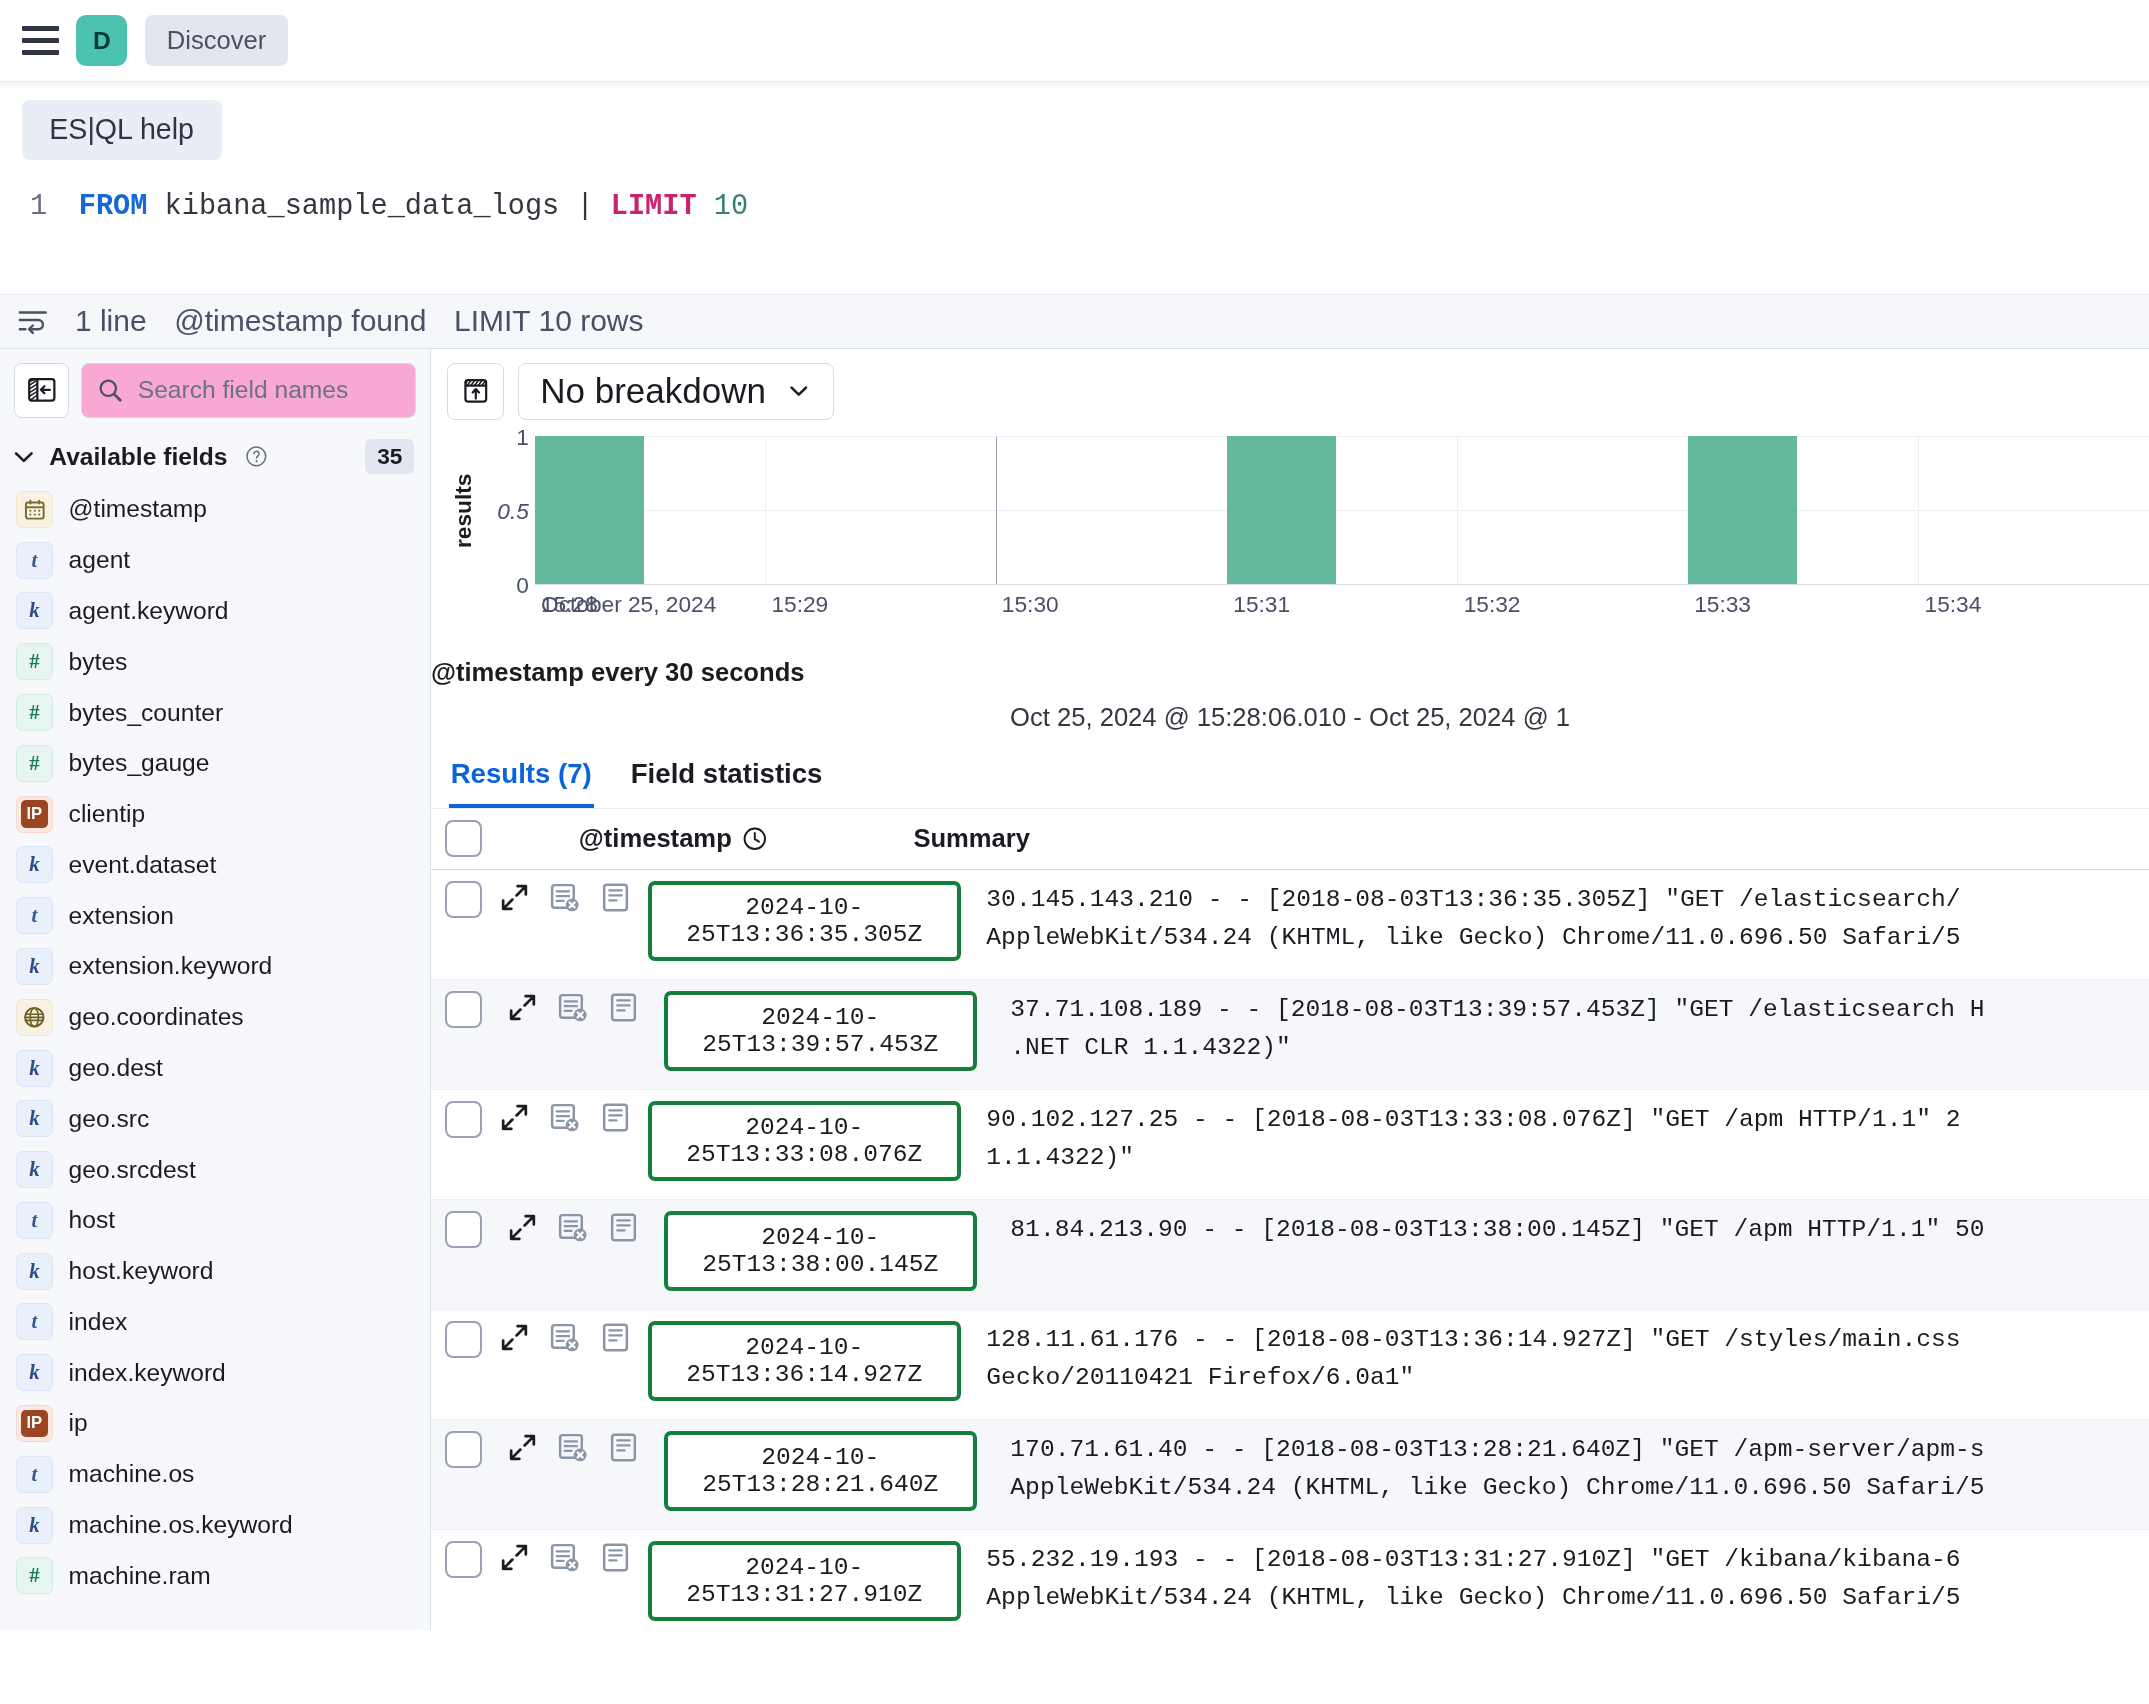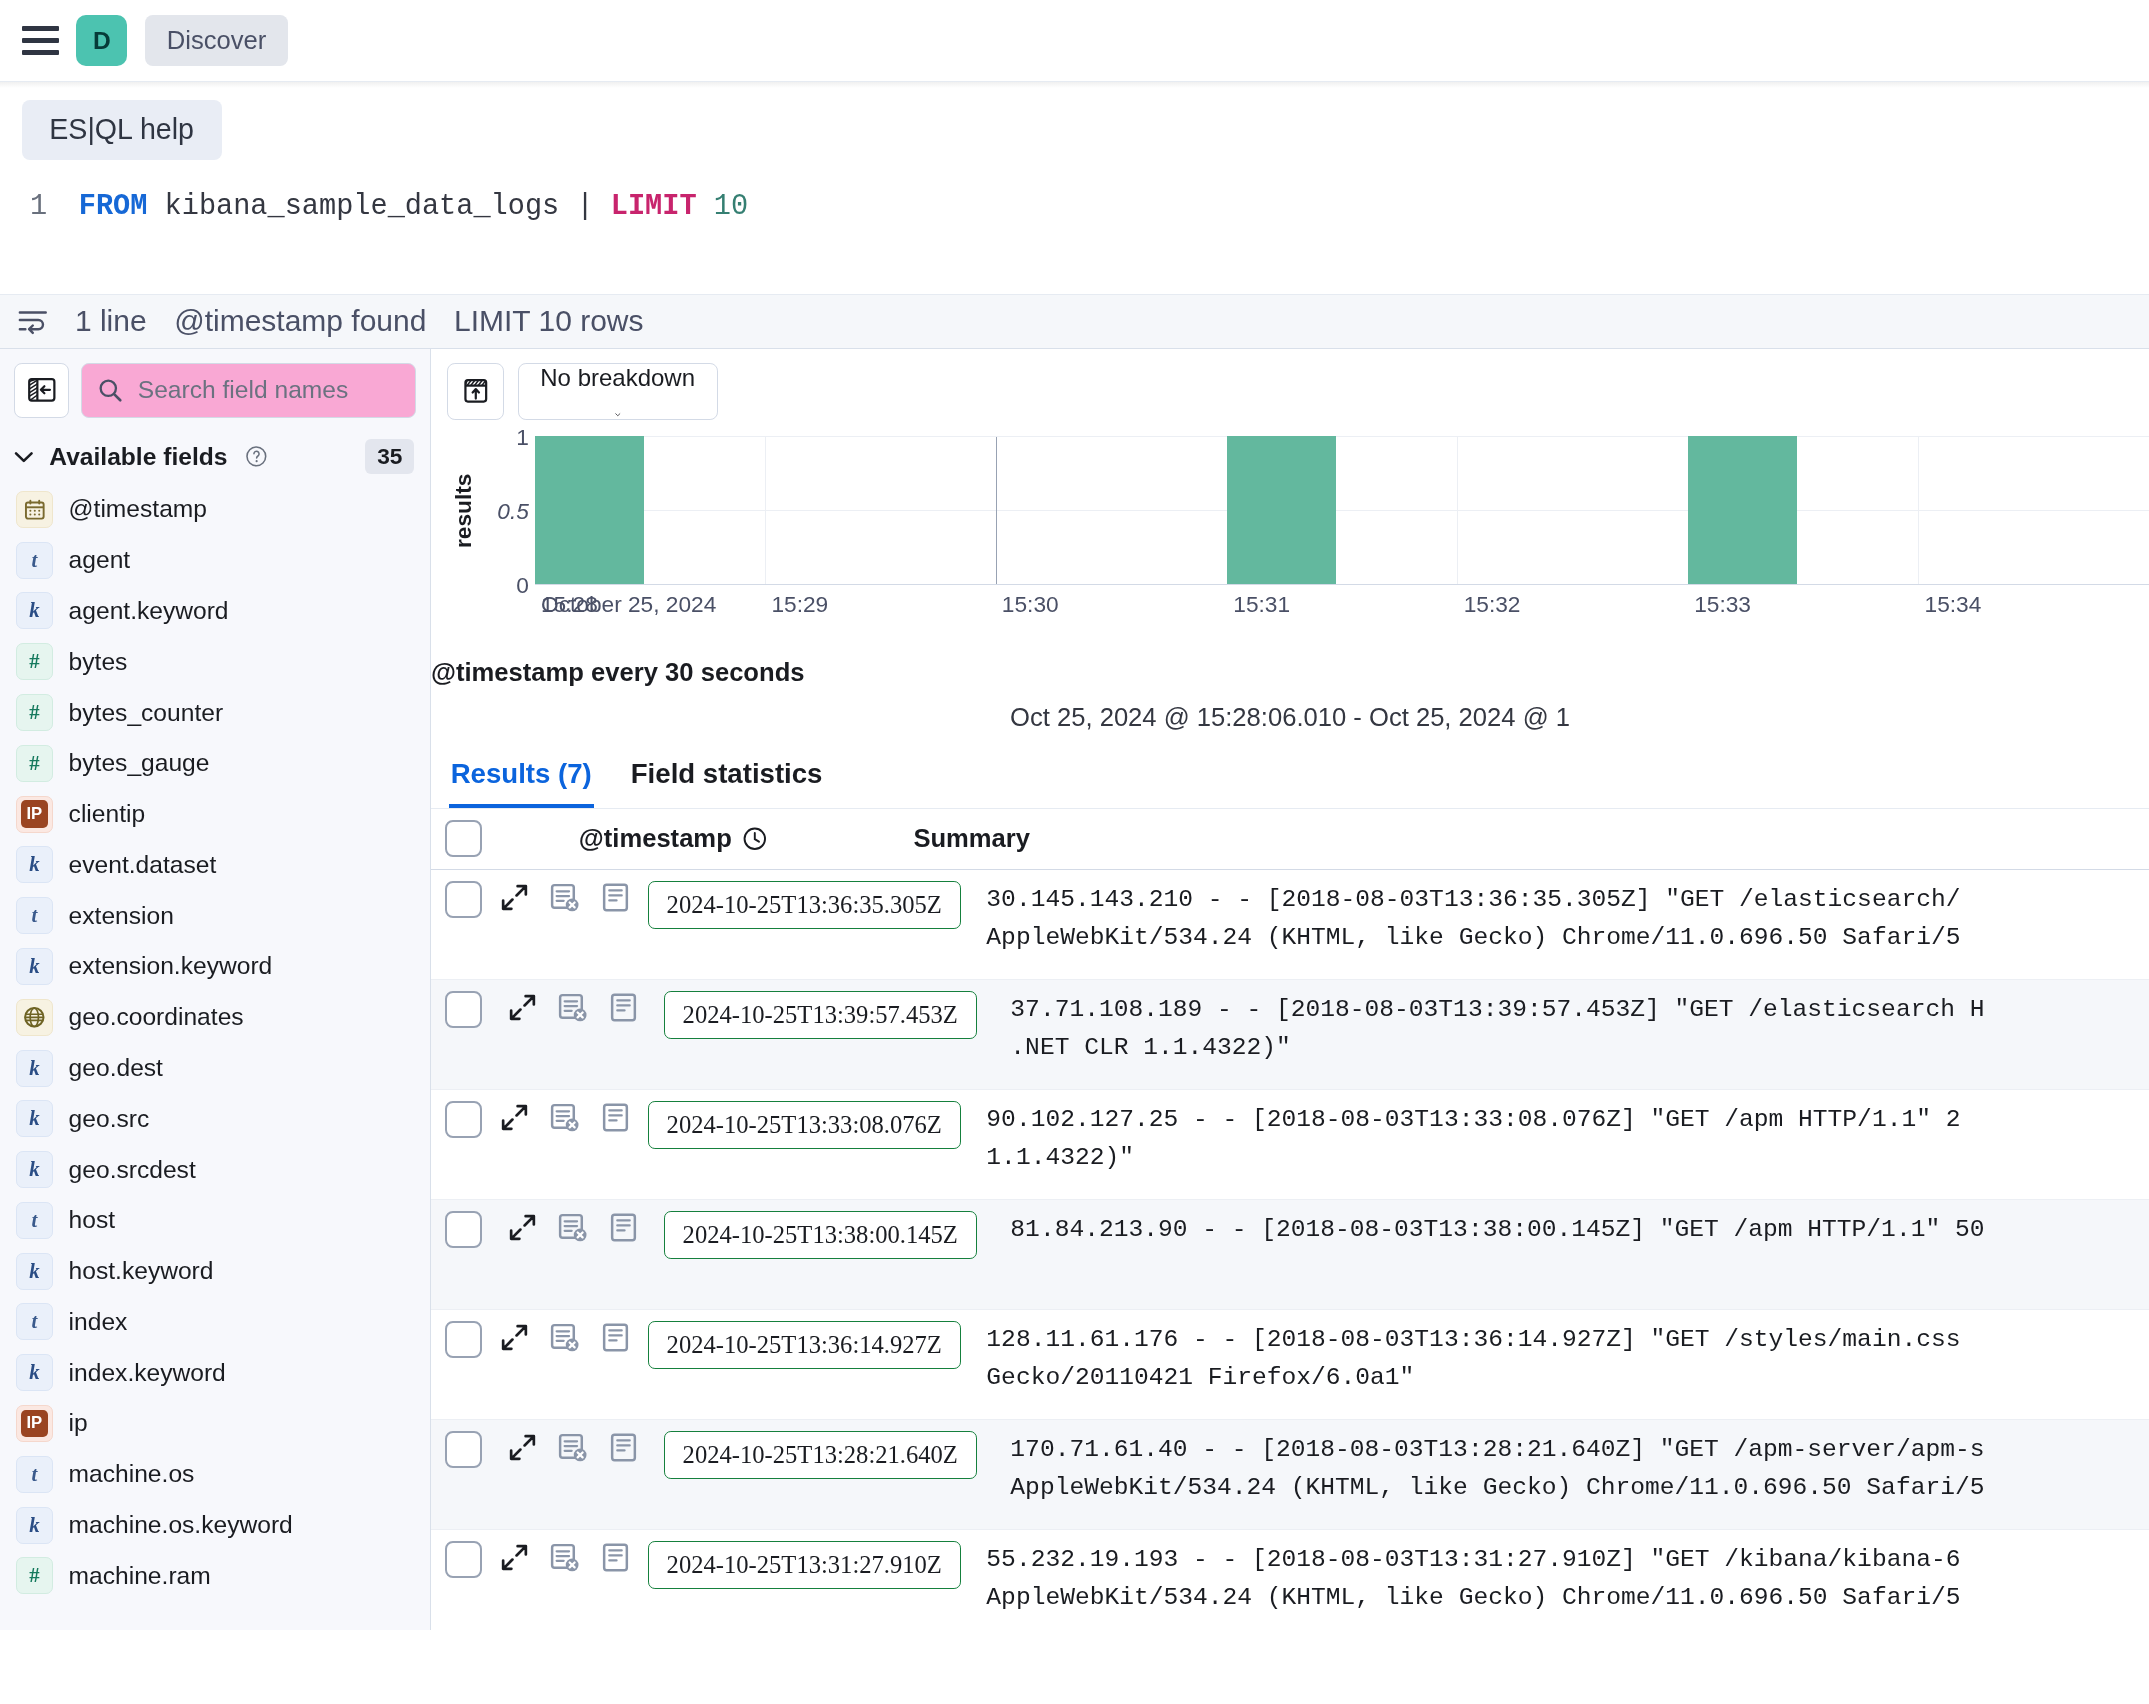--- a/index.html
+++ b/index.html
@@ -202,23 +202,22 @@
     background: #fff;
     display: flex; align-items: center; justify-content: center;
     cursor: pointer;
   }
   .breakdown-btn {
     height: 57px;
     border: 1px solid #d3dae6; border-radius: 7.9px;
     background: #fff;
     display: flex; align-items: center; gap: 19.7px;
     padding: 0 21.7px;
-    font-size: 24px; color: #1a1c21;
-    cursor: pointer;
-    flex-direction: column;
+    font-size: 35px; color: #1a1c21;
+    cursor: pointer;
   }
 
   
   .chart-area { padding: 3.9px 0 0 0; position: relative; height: 217px; }
   .chart-flex { display: flex; height: 148px; }
   .y-axis-title {
     writing-mode: vertical-rl; transform: rotate(180deg);
     font-size: 22.7px; font-weight: bold; color: #1a1c21;
     width: 41px; display: flex; align-items: center; justify-content: center;
     margin-left: 11.8px;
@@ -292,23 +291,23 @@
     display: flex; align-items: flex-start;
     min-height: 110px;
     padding: 11.8px 0 11.8px 13.8px;
     border-bottom: 1px solid #eceff4;
   }
   .grid-row.alt { background: #f5f7fa; gap: 8px; }
   .row-actions { display: flex; align-items: center; gap: 17.7px; margin-left: 15.8px; }
   .act { width: 33px; height: 33px; cursor: pointer; display:block; }
   .ts-cell {
     width: 313px; margin-left: 15.8px;
-    border: 1px solid #15803d; border-radius: 6.9px;
+    border: 4px solid #15803d; border-radius: 6.9px;
     background: #fff;
-    font-family: Liberation Serif, serif;
+    font-family: Liberation Mono, monospace;
     font-size: 24.6px; color: #1a1c21;
     padding: 8.9px 9.9px;
     text-align: center;
     flex: 0 0 auto;
   }
   .sum-cell {
     margin-left: 25.6px;
     font-family: "Liberation Mono", monospace;
     font-size: 24.6px; color: #1a1c21;
     line-height: 1.52;

